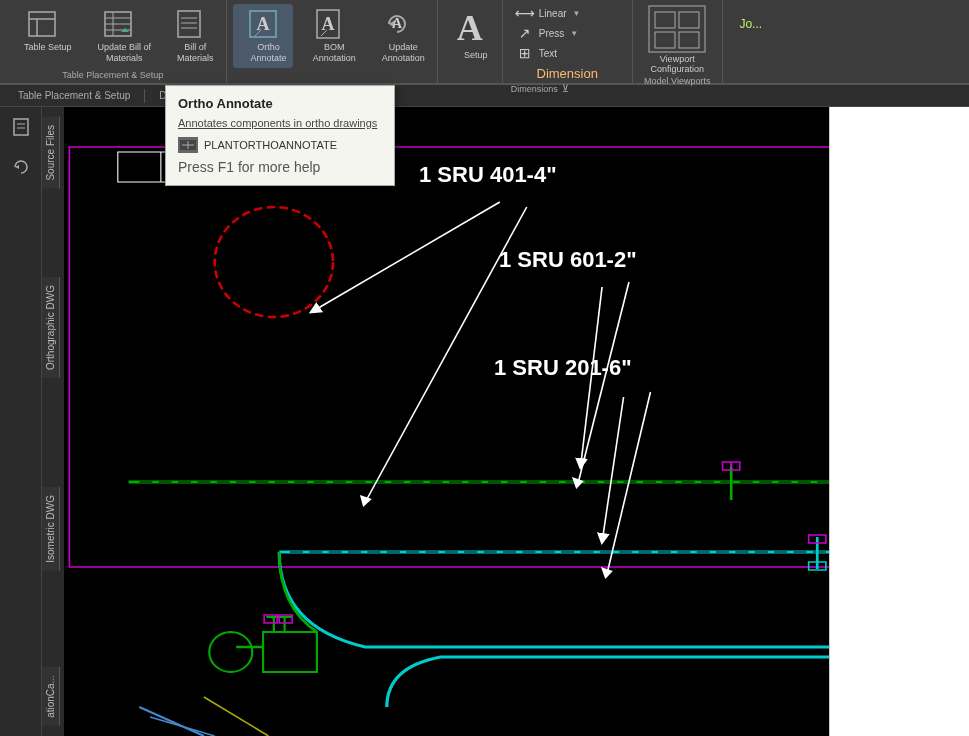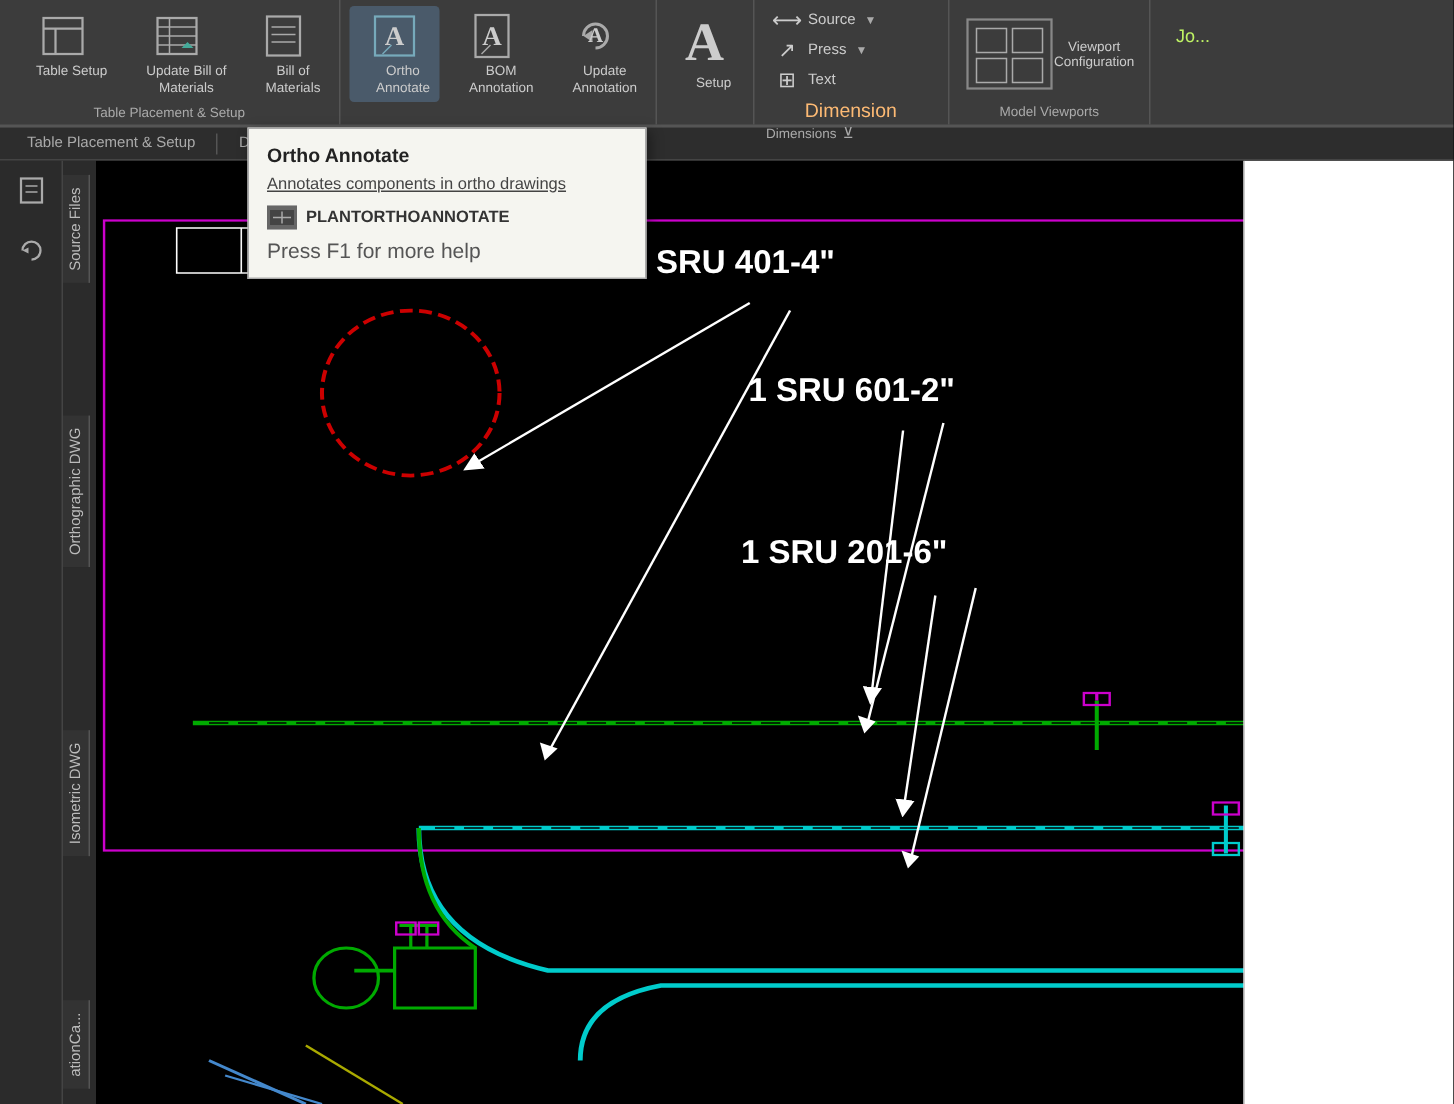--- a/index.html
+++ b/index.html
@@ -24,26 +24,26 @@
     
     .viewport-group { display: flex; flex-direction: column; align-items: center; padding: 4px 10px; border-right: 1px solid #555; min-width: 90px; }
     .viewport-label { font-size: 9px; color: #ccc; text-align: center; }
 
     
     .ribbon-tabs-bar { position: absolute; top: 85px; left: 0; width: 969px; height: 22px; background: #2d2d2d; border-bottom: 1px solid #444; display: flex; align-items: center; z-index: 99; padding: 0 8px; }
     .ribbon-tab-item { font-size: 10px; color: #aaa; padding: 2px 10px; cursor: pointer; display: flex; align-items: center; gap: 3px; }
     .ribbon-tab-separator { width: 1px; height: 14px; background: #555; margin: 0 4px; }
 
     
-    .tooltip-popup { position: absolute; top: 85px; left: 165px; width: 266px; background: #f5f5f0; border: 1px solid #aaa; z-index: 200; padding: 10px 12px; box-shadow: 2px 2px 8px rgba(0,0,0,0.4); }
+    .tooltip-popup { position: absolute; top: 85px; left: 165px; width: 230px; background: #f5f5f0; border: 1px solid #aaa; z-index: 200; padding: 10px 12px; box-shadow: 2px 2px 8px rgba(0,0,0,0.4); }
     .tooltip-title { font-size: 13px; font-weight: bold; color: #222; margin-bottom: 6px; }
     .tooltip-desc { font-size: 11px; color: #444; margin-bottom: 8px; text-decoration: underline; }
     .tooltip-cmd-row { display: flex; align-items: center; gap: 6px; margin-bottom: 6px; }
     .tooltip-cmd-icon { width: 20px; height: 16px; background: #888; display: flex; align-items: center; justify-content: center; }
-    .tooltip-cmd-text { font-size: 11px; color: #333; font-weight: bold; text-align: center; }
+    .tooltip-cmd-text { font-size: 11px; color: #333; font-weight: normal; text-align: center; }
     .tooltip-help { font-size: 14px; color: #555; }
 
     
     .left-sidebar { position: absolute; top: 107px; left: 0; width: 42px; height: 629px; background: #2b2b2b; border-right: 1px solid #444; display: flex; flex-direction: column; align-items: center; z-index: 50; }
     .sidebar-btn { width: 36px; height: 36px; background: transparent; border: none; color: #aaa; cursor: pointer; display: flex; align-items: center; justify-content: center; font-size: 16px; margin: 2px 0; border-radius: 3px; }
 
     
     .vtab-container { position: absolute; top: 107px; left: 42px; width: 22px; height: 629px; z-index: 50; }
     .vtab { position: absolute; writing-mode: vertical-rl; text-orientation: mixed; transform: rotate(180deg); font-size: 10px; color: #bbb; background: #333; padding: 8px 3px; cursor: pointer; white-space: nowrap; border-left: 1px solid #555; }
 
@@ -154,21 +154,21 @@
         <span class="btn-label">Setup</span>
       </button>
     </div>
     <div class="ribbon-group-label"></div>
   </div>
 
   <div class="dim-group" style="min-width: 130px;">
     <div class="dim-top">
       <div class="dim-btn-row">
         <span class="dim-icon">⟷</span>
-        <span>Source</span>
+        <span>Linear</span>
         <span class="dropdown-arrow">▼</span>
       </div>
       <div class="dim-btn-row">
         <span class="dim-icon">↗</span>
         <span>Press</span>
         <span class="dropdown-arrow">▼</span>
       </div>
       <div class="dim-btn-row">
         <span class="dim-icon">⊞</span>
         <span>Text</span>
@@ -177,21 +177,21 @@
     <div style="flex:1; display:flex; align-items:center; justify-content:center; margin-top:4px;">
       <span style="font-size:13px; color:#fdba74;">Dimension</span>
     </div>
     <div class="dim-group-label" style="display:flex; align-items:center; gap:4px;">
       <span>Dimensions</span>
       <span style="font-size:10px; color:#aaa;">⊻</span>
     </div>
   </div>
 
   <div class="viewport-group">
-    <div style="display:flex; flex-direction:row; align-items:center; flex:1;justify-content:center;">
+    <div style="display:flex; flex-direction:column; align-items:center; flex:1;justify-content:center;">
       <svg width="60" height="50" viewBox="0 0 60 50">
         <rect x="2" y="2" width="56" height="46" fill="none" stroke="#888" stroke-width="1.5"></rect>
         <rect x="8" y="8" width="20" height="16" fill="none" stroke="#aaa" stroke-width="1"></rect>
         <rect x="32" y="8" width="20" height="16" fill="none" stroke="#aaa" stroke-width="1"></rect>
         <rect x="8" y="28" width="20" height="16" fill="none" stroke="#aaa" stroke-width="1"></rect>
         <rect x="32" y="28" width="20" height="16" fill="none" stroke="#aaa" stroke-width="1"></rect>
       </svg>
       <span class="viewport-label">Viewport<br>Configuration</span>
     </div>
     <div class="ribbon-group-label">Model Viewports</div>

